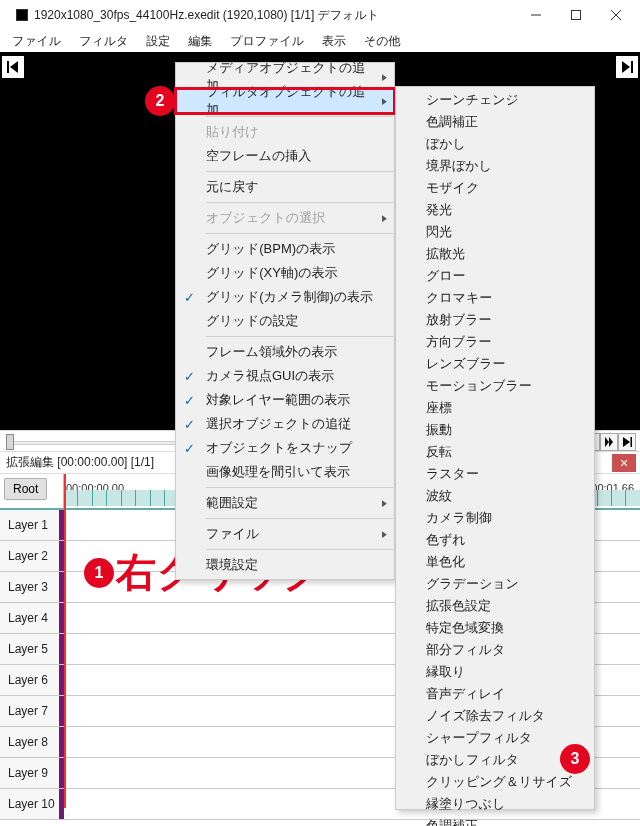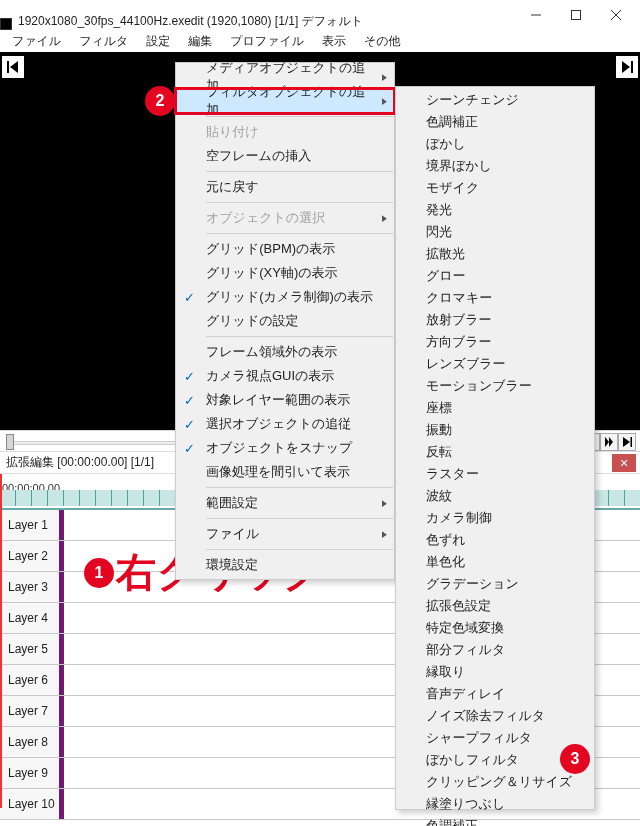--- a/index.html
+++ b/index.html
@@ -1,19 +1,19 @@
 <!DOCTYPE html>
 <html><head>
 <meta charset="utf-8">
 <style>
   * { box-sizing: border-box; margin: 0; padding: 0; font-family: "Meiryo UI", "Yu Gothic UI", "MS UI Gothic", sans-serif; }
   body { width: 640px; height: 826px; background: #fff; overflow: hidden; position: relative; font-size: 12px; }
 
   
-  .titlebar { height: 30px; background: #fff; display: flex; align-items: flex-end; padding: 0 4px 0 0; }
+  .titlebar { height: 30px; background: #fff; display: flex; align-items: center; padding: 0 4px 0 16px; }
   .titlebar-icon { width: 12px; height: 12px; border: 1px solid #333; background: #000; margin-right: 6px; }
   .titlebar-text { flex: 1; color: #222; font-size: 12px; }
   .winbtn { width: 40px; height: 30px; display: flex; align-items: center; justify-content: center; color: #666; }
   .winbtn svg { width: 10px; height: 10px; }
 
   
   .menubar { height: 22px; display: flex; align-items: center; padding: 2px 4px; gap: 2px; border-bottom: 0; }
   .menubar span { padding: 2px 8px; color: #222; }
 
   
@@ -151,20 +151,23 @@
       </div>
   </div>
 </div>
 
 <div class="tl-header">
   <span class="tl-header-text">拡張編集 [00:00:00.00] [1/1]</span>
   <div class="close-btn">✕</div>
 </div>
 
 <div class="tl-ruler">
+  <div class="root-cell">
+    <button class="root-btn">Root</button>
+  </div>
   <div class="ruler">
     <span class="tc" style="left:2px">00:00:00.00</span>
     <span class="tc" style="left:512px">00:00:01.66</span>
     <div class="ticks">
       <div class="tick"></div>
         <div class="tick"></div>
         <div class="tick"></div>
         <div class="tick"></div>
         <div class="tick"></div>
       <div class="tick"></div>

